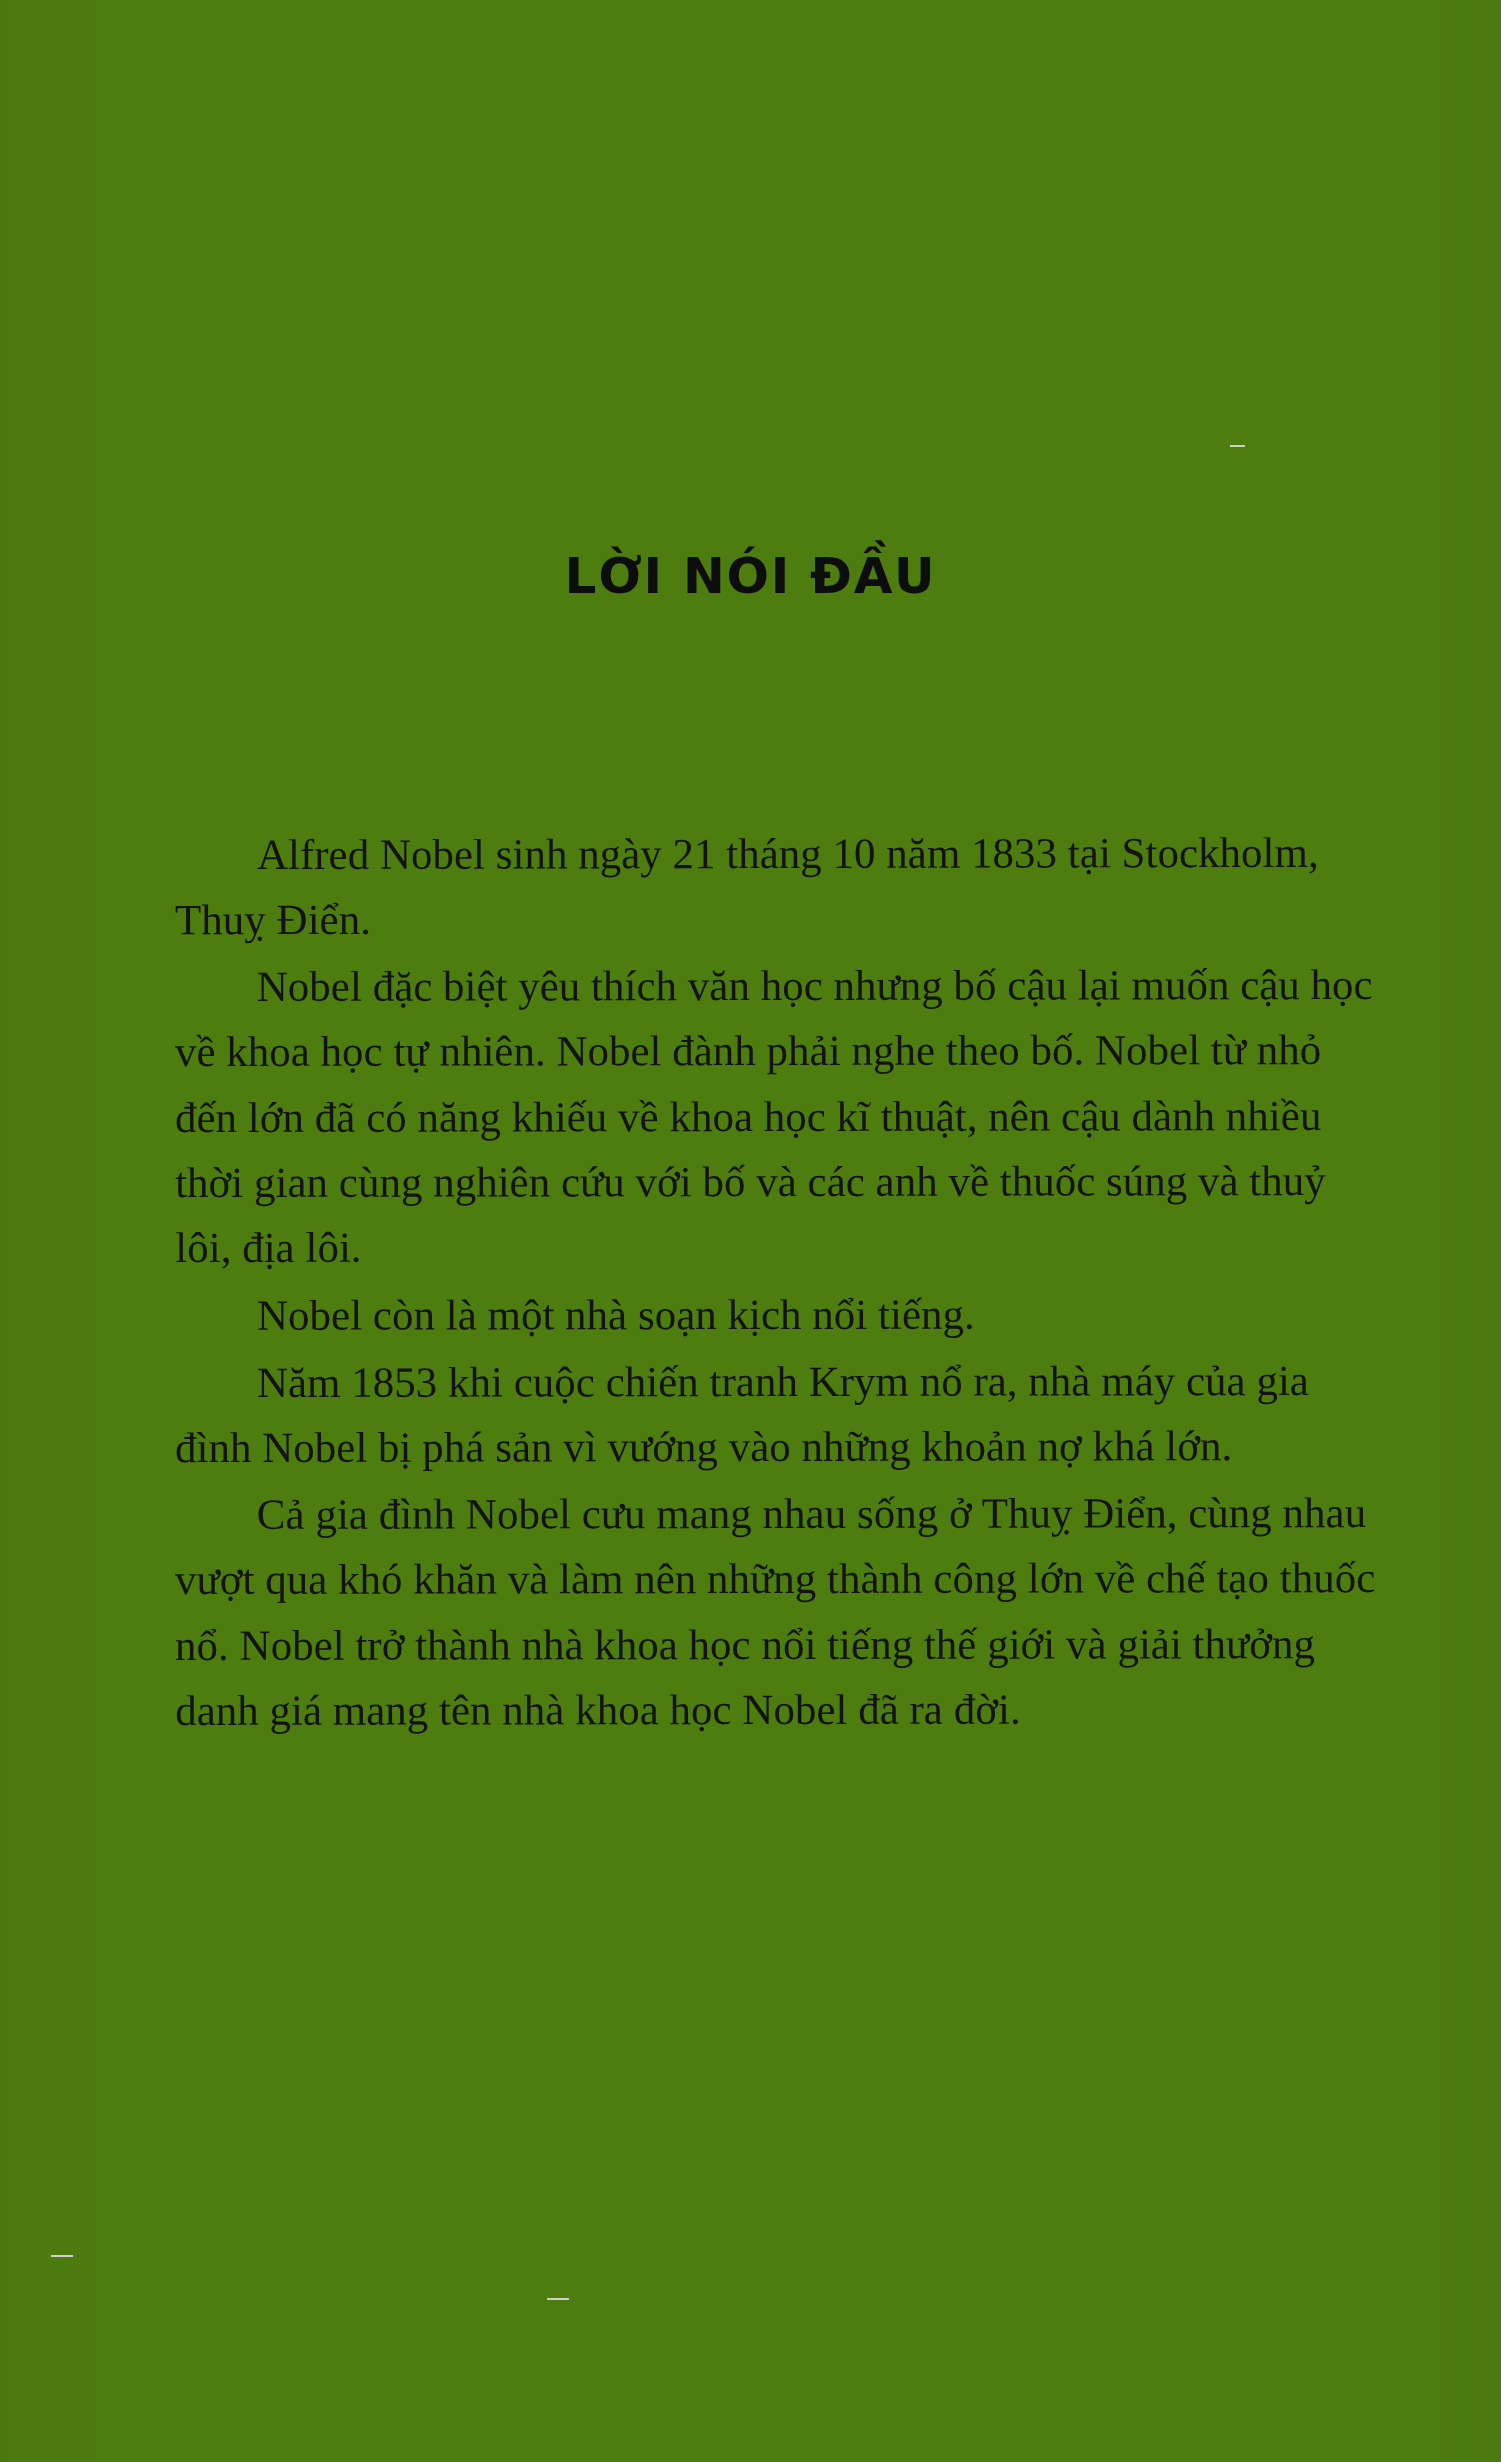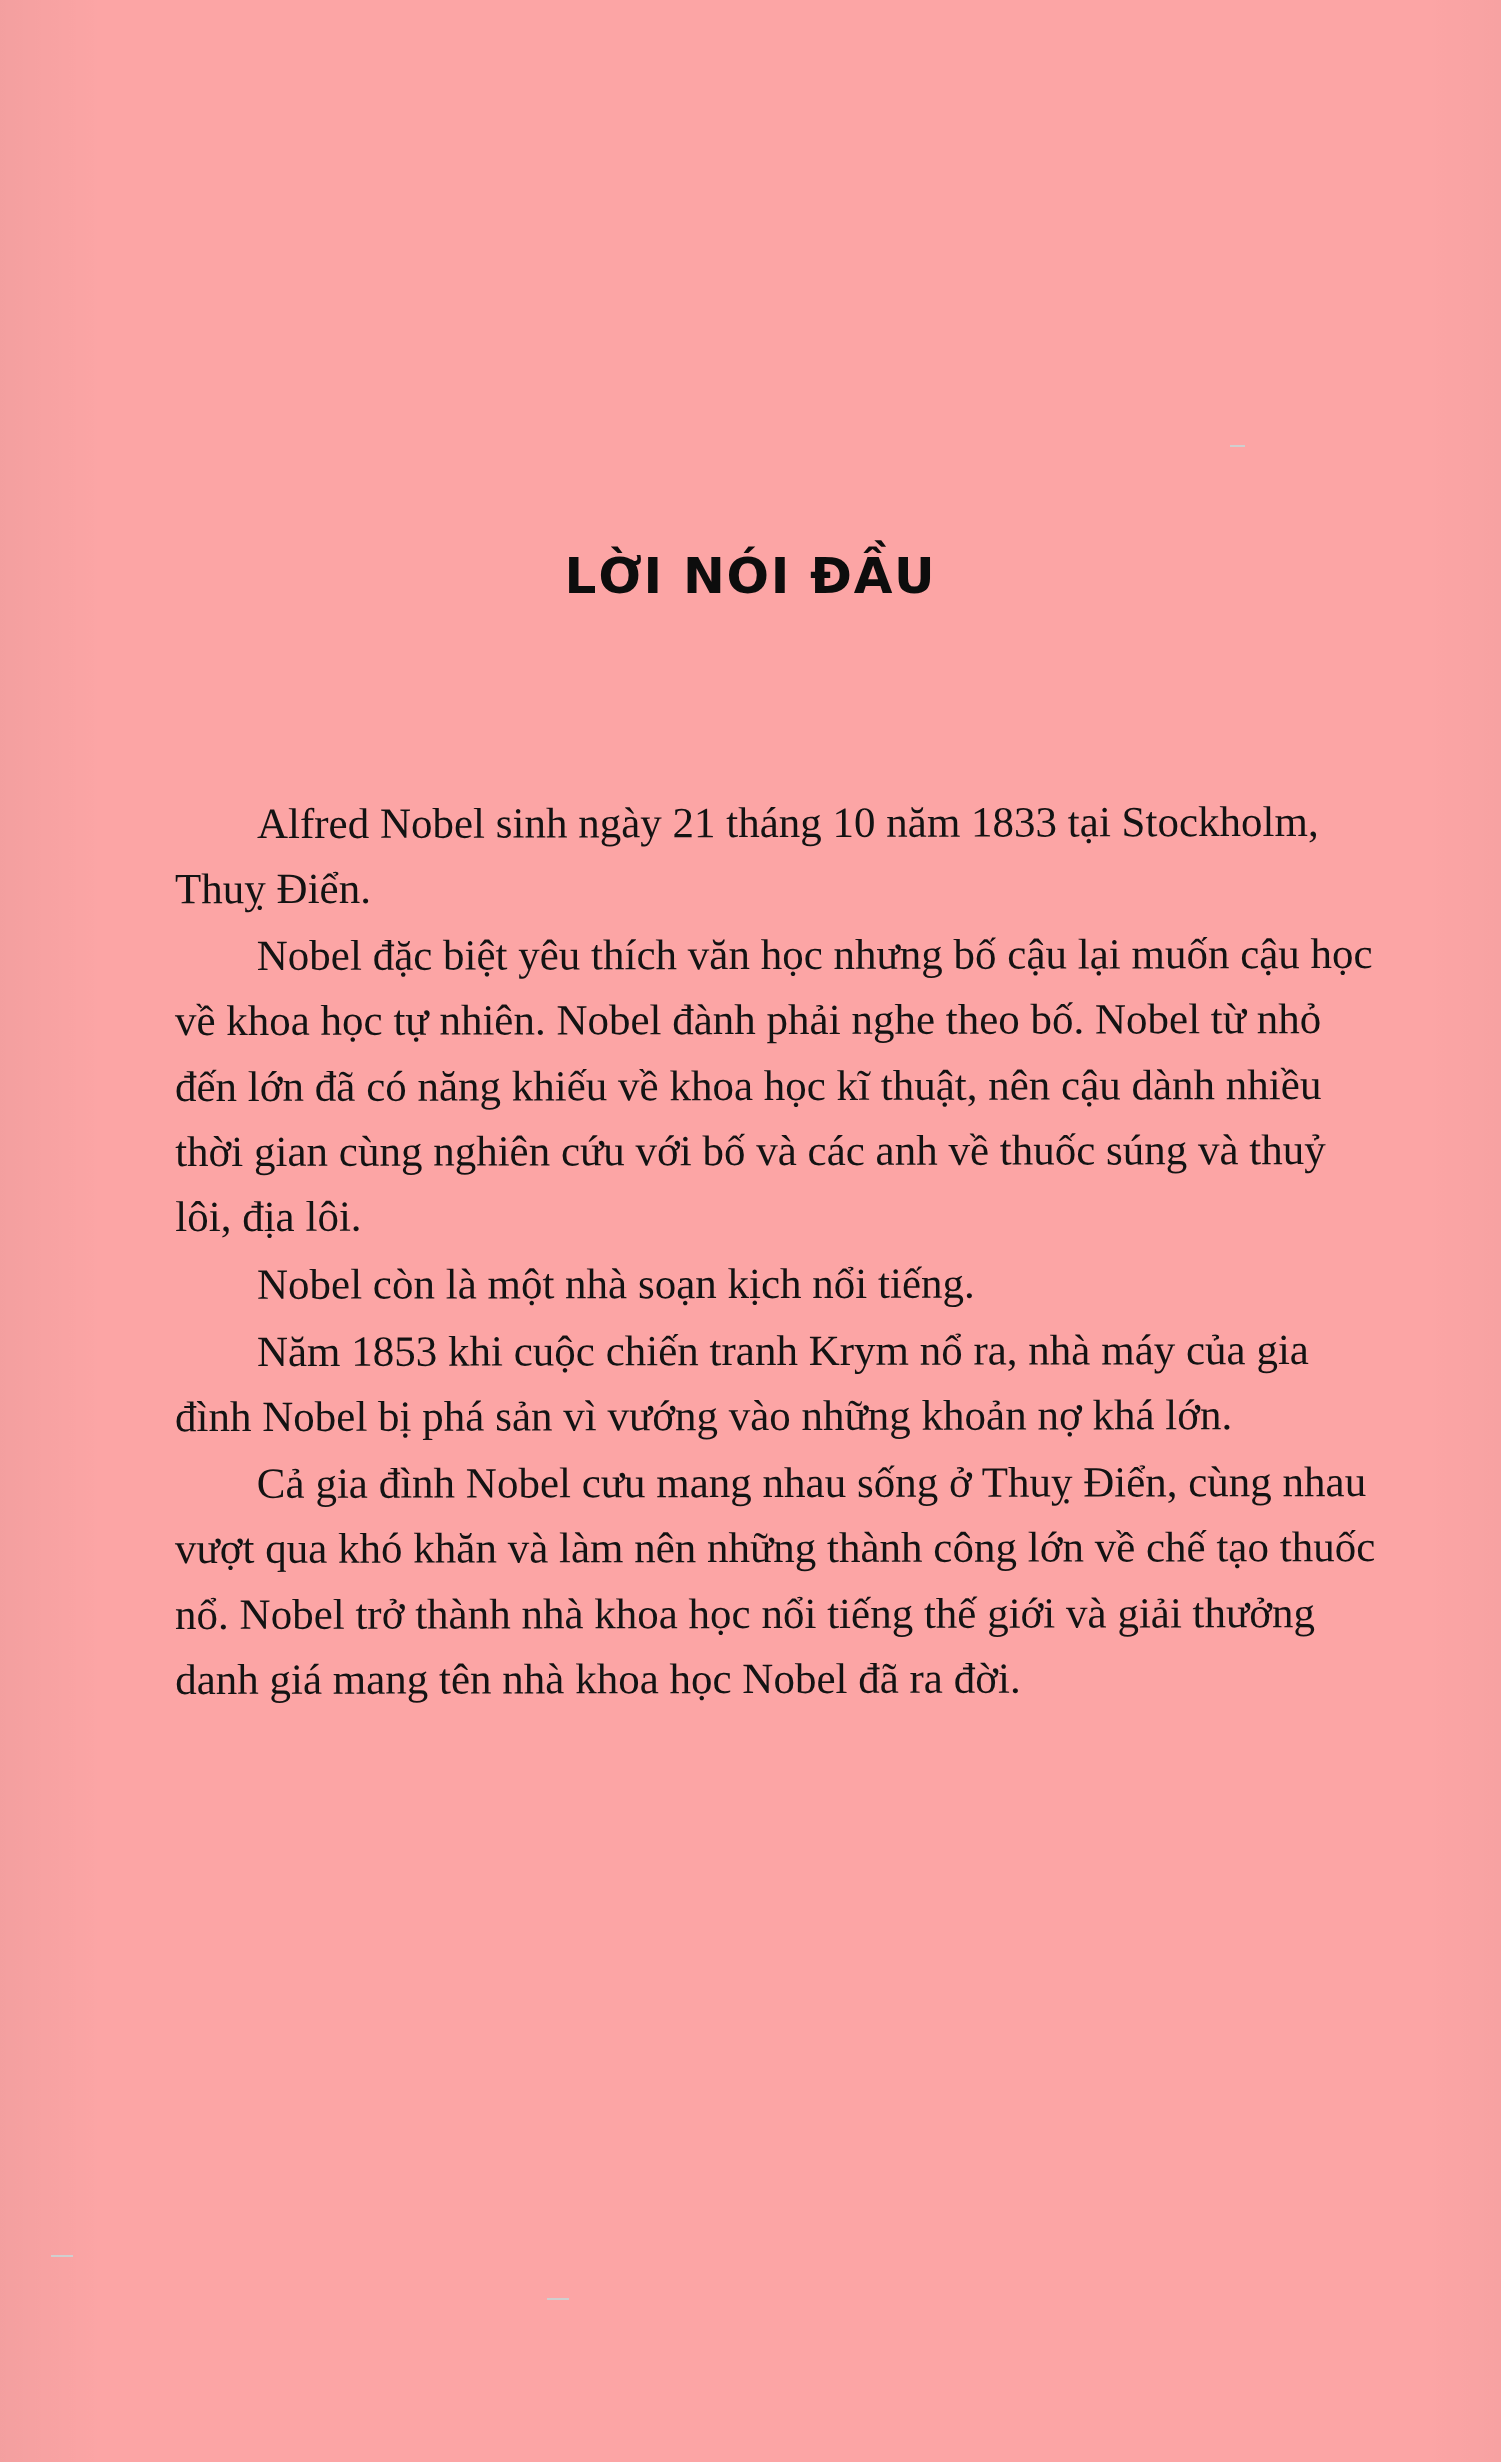--- a/index.html
+++ b/index.html
@@ -11,21 +11,21 @@
     width: 1501px;
     height: 2462px;
     font-family: "Liberation Serif", serif;
     color: #111111;
     position: relative;
     overflow: hidden;
   }
   .page {
     position: absolute;
     inset: 0;
-    background: #fca5a5;
+    background: #4d7c0f;
   }
   
   .page::before {
     content: "";
     position: absolute;
     left: 0; top: 0; bottom: 0;
     width: 103px;
     background: linear-gradient(to right, rgba(0,0,0,0.035), rgba(0,0,0,0));
     pointer-events: none;
   }
@@ -47,21 +47,21 @@
     font-family: "DejaVu Sans", sans-serif;
     font-weight: bold;
     font-size: 50px;
     letter-spacing: 1.7px;
     color: #0d0d0d;
   }
 
   .body-block {
     position: absolute;
     left: 175px;
-    top: 790px;
+    top: 821px;
     width: 1206px;
   }
 
   .para {
     font-size: 43px;
     line-height: 1.52;
     text-indent: 82px;
     margin: 0 0 1.7px 0;
     text-align: left;
     color: #131313;

